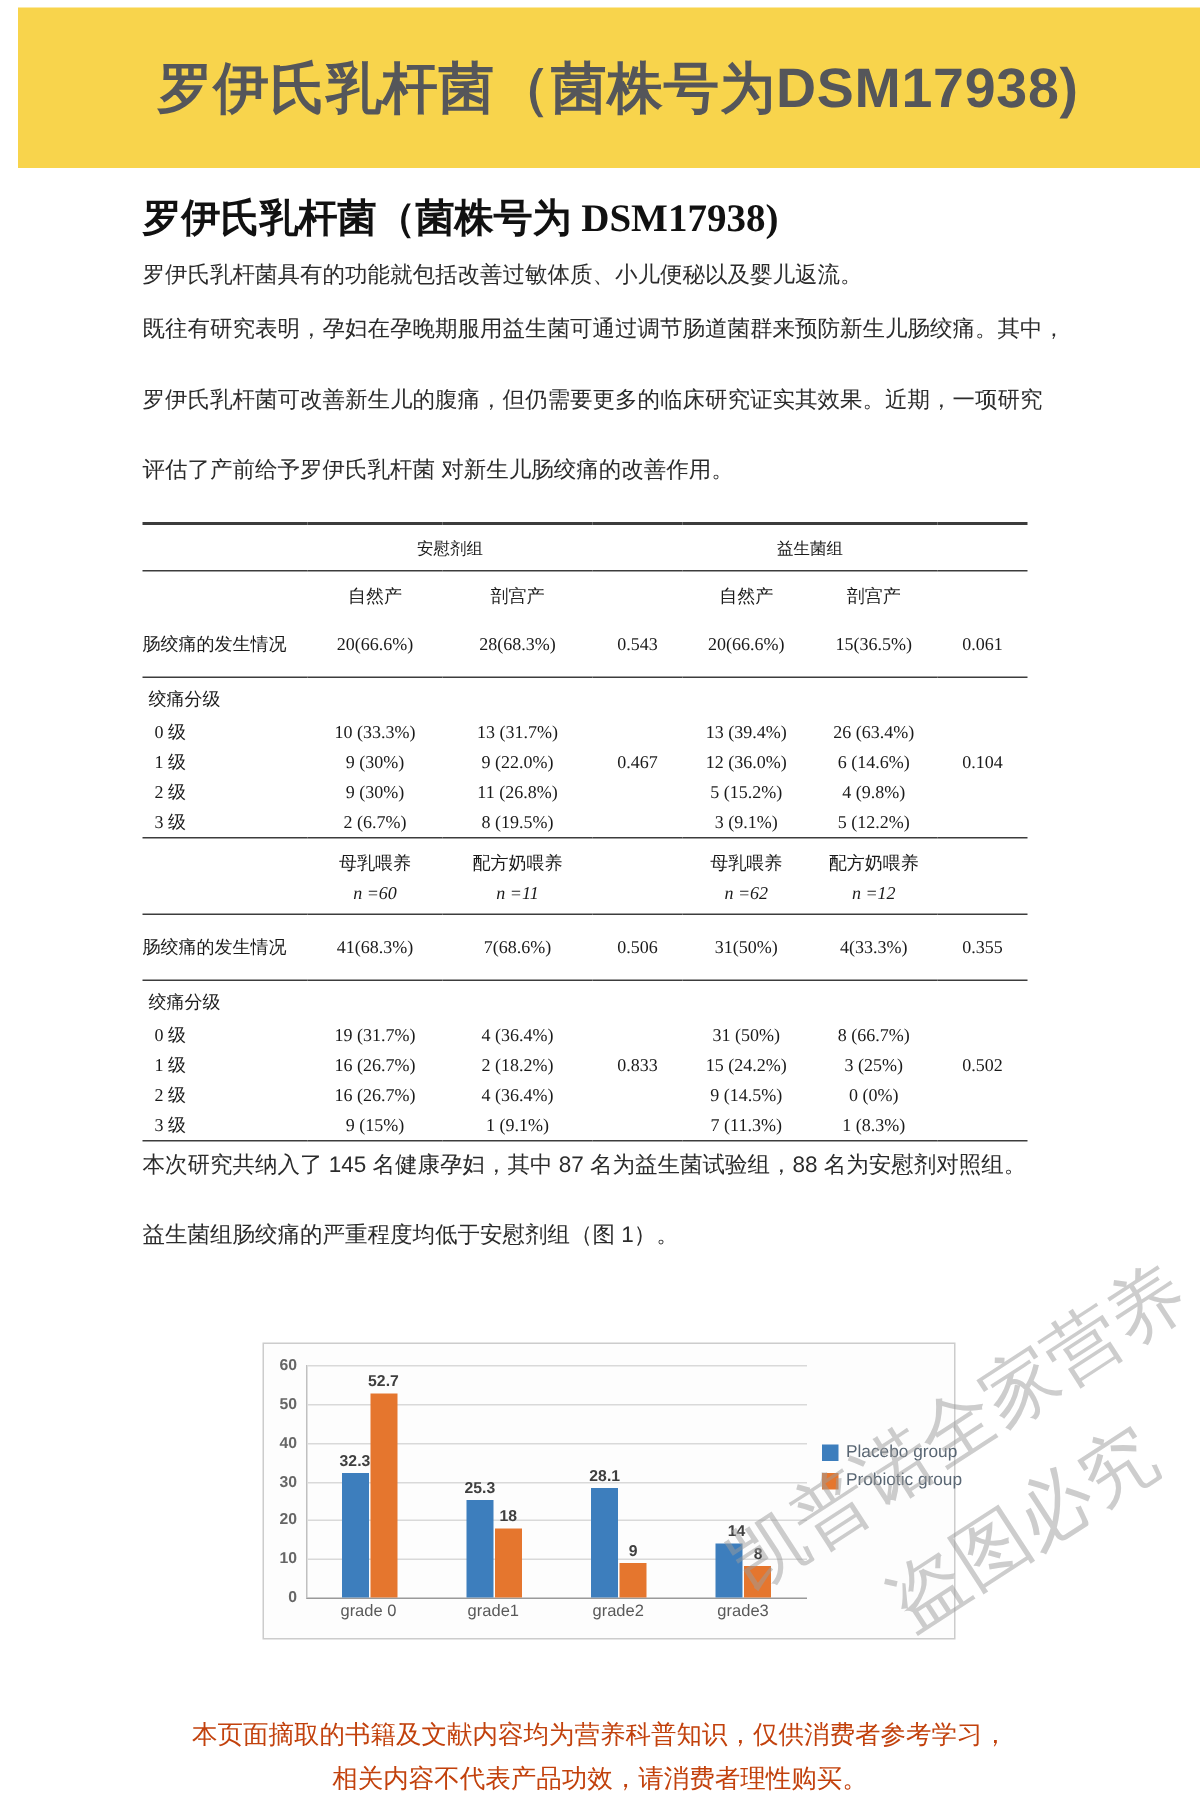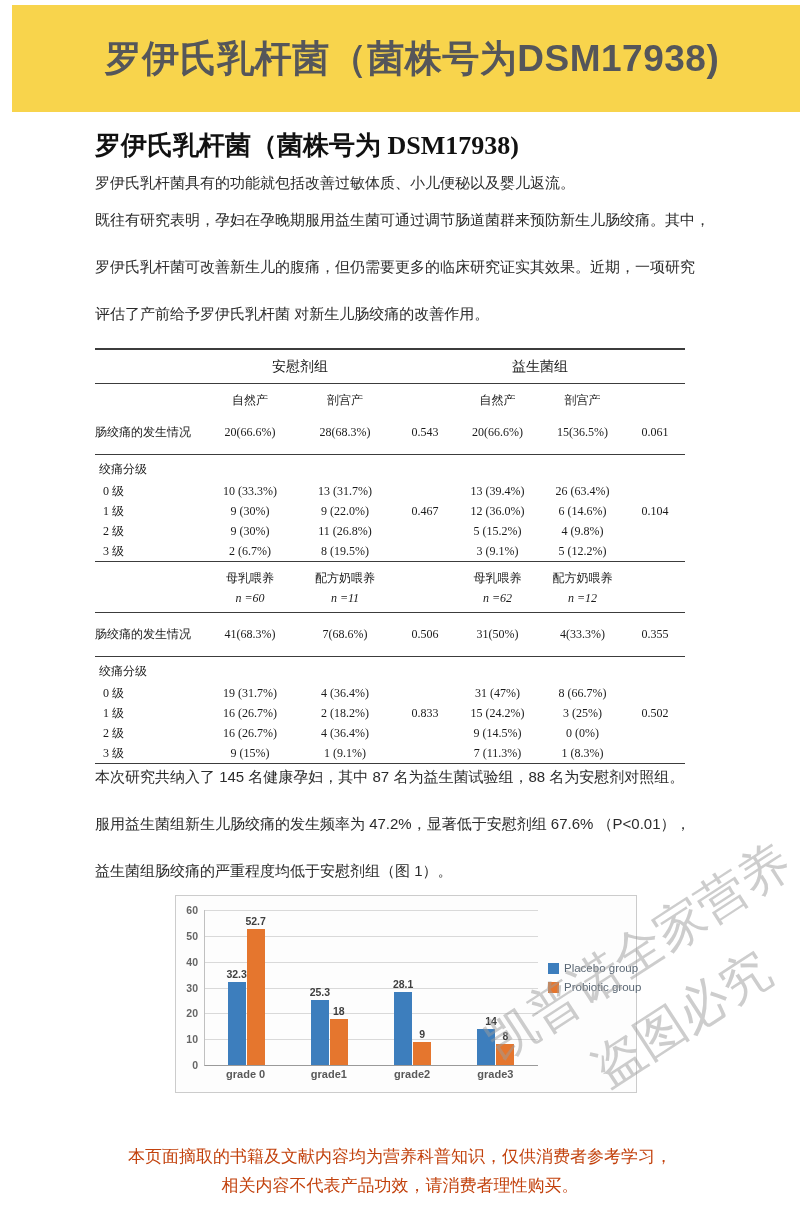--- a/index.html
+++ b/index.html
@@ -33,21 +33,21 @@
   
   .study-table-wrap{position:absolute;left:95px;top:348px;width:590px;}
   table.study{
     width:590px;border-collapse:collapse;table-layout:fixed;
     font-family:"Liberation Serif","DejaVu Serif",serif;
     font-size:12px;color:#1a1a1a;
   }
   table.study td{padding:2px 0;text-align:center;vertical-align:middle;overflow:hidden;white-space:nowrap;}
   table.study td.cell-label{text-align:left;}
   tr.row-group{border-top:2px solid #3c3c3c;border-bottom:1px solid #3c3c3c;}
-  tr.row-group td{padding:8px 0 7px 0;font-size:14px;}
+  tr.row-group td{padding:8px 0 7px 0;font-size:11px;}
   tr.row-sub td{padding:8px 0 2px 0;}
   tr.row-n td{padding:2px 0 6px 0;font-style:italic;}
   tr.bb{border-bottom:1.6px solid #3c3c3c;}
   tr.bb-thick{border-bottom:2px solid #3c3c3c;}
   tr.row-data td{padding:13px 0;}
   td.cell-section{text-align:left !important;padding:6px 0 3px 4px !important;}
   tr.row-grade td{padding:1.5px 0;}
   tr.row-grade td.cell-label{padding-left:8px;}
   
   .chart-fig{
@@ -56,21 +56,21 @@
   }
   .chart-plot{
     position:absolute;left:28px;top:14px;width:333px;height:155px;
     border-left:1px solid #c0c0c0;border-bottom:1px solid #9a9a9a;
   }
   .gridline{position:absolute;left:0;width:333px;height:1px;background:#d9d9d9;}
   .yaxis{position:absolute;left:2px;top:14px;width:22px;height:155px;}
   .ytick{position:absolute;right:2px;width:20px;text-align:right;font-size:10.5px;color:#666;font-weight:bold;}
   .bar{position:absolute;bottom:0;}
   .bar-label{position:absolute;text-align:center;font-size:10.5px;font-weight:bold;color:#3f3f3f;}
-  .xlabels{position:absolute;left:28px;top:172px;width:333px;height:16px;font-weight:bold;}
+  .xlabels{position:absolute;left:28px;top:172px;width:333px;height:16px;}
   .xlabel{position:absolute;top:0;text-align:center;font-size:11px;color:#595959;}
   .legend{position:absolute;left:372px;top:66px;}
   .legend-item{display:flex;align-items:center;margin-bottom:7px;}
   .legend-swatch{width:11px;height:11px;margin-right:5px;flex:none;}
   .legend-label{font-size:11.5px;color:#596673;white-space:nowrap;}
   
   .watermark{
     position:absolute;left:445px;top:905px;width:430px;z-index:5;
     transform:rotate(-33deg);text-align:center;
     font-size:50px;line-height:80px;color:#9c9c9c;opacity:0.5;
@@ -204,21 +204,21 @@
           <td class="cell-val">0.355</td>
         </tr>
         <tr>
           <td colspan="7" class="cell-section">绞痛分级</td>
         </tr>
         <tr class="row-grade">
           <td class="cell-label">0 级</td>
           <td class="cell-val">19 (31.7%)</td>
           <td class="cell-val">4 (36.4%)</td>
           <td class="cell-val"></td>
-          <td class="cell-val">31 (47%)</td>
+          <td class="cell-val">31 (50%)</td>
           <td class="cell-val">8 (66.7%)</td>
           <td class="cell-val"></td>
         </tr>
         <tr class="row-grade">
           <td class="cell-label">1 级</td>
           <td class="cell-val">16 (26.7%)</td>
           <td class="cell-val">2 (18.2%)</td>
           <td class="cell-val">0.833</td>
           <td class="cell-val">15 (24.2%)</td>
           <td class="cell-val">3 (25%)</td>
@@ -241,21 +241,20 @@
           <td class="cell-val">7 (11.3%)</td>
           <td class="cell-val">1 (8.3%)</td>
           <td class="cell-val"></td>
         </tr>
       </tbody>
   </table>
 </div>
 
 <div class="para para2">
     <div class="text-line">本次研究共纳入了 145 名健康孕妇，其中 87 名为益生菌试验组，88 名为安慰剂对照组。</div>
-    <div class="text-line">服用益生菌组新生儿肠绞痛的发生频率为 47.2%，显著低于安慰剂组 67.6% （P&lt;0.01），</div>
     <div class="text-line">益生菌组肠绞痛的严重程度均低于安慰剂组（图 1）。</div>
   </div>
 
 <div class="chart-fig">
   <div class="yaxis">
       <div class="ytick" style="top: 149px;">0</div>
       <div class="ytick" style="top: 123.167px;">10</div>
       <div class="ytick" style="top: 97.3333px;">20</div>
       <div class="ytick" style="top: 71.5px;">30</div>
       <div class="ytick" style="top: 45.6667px;">40</div>

